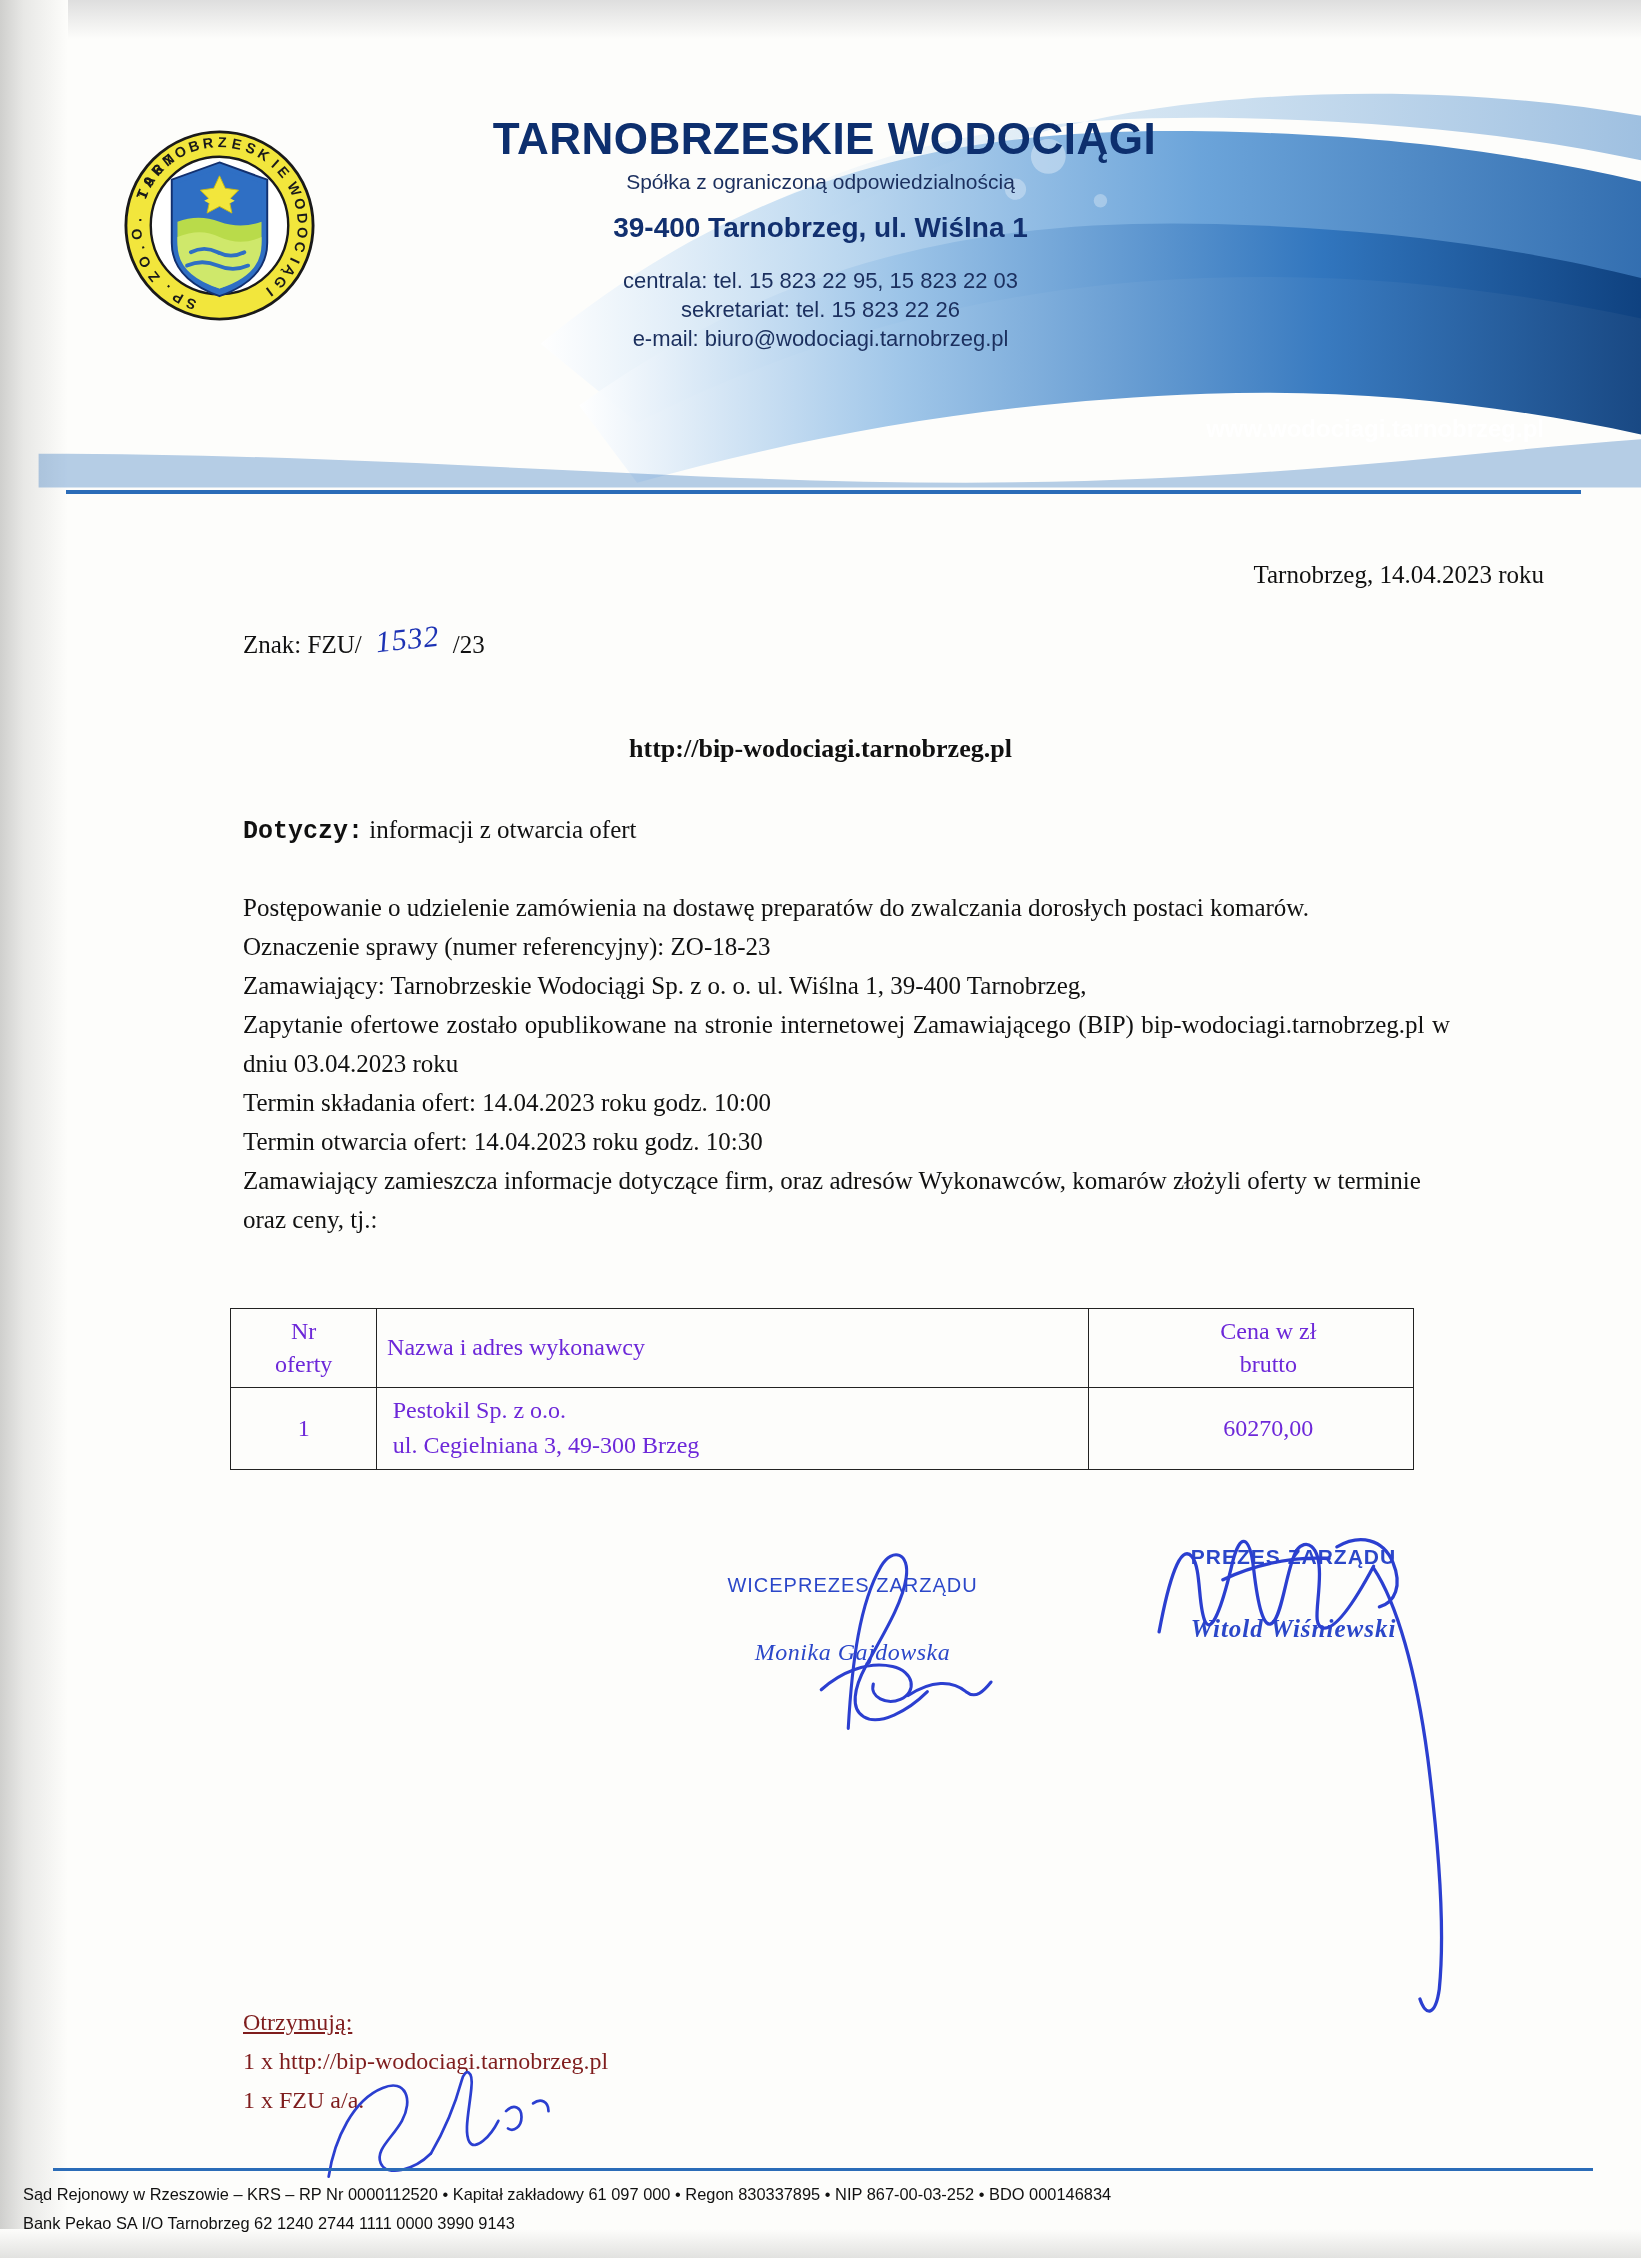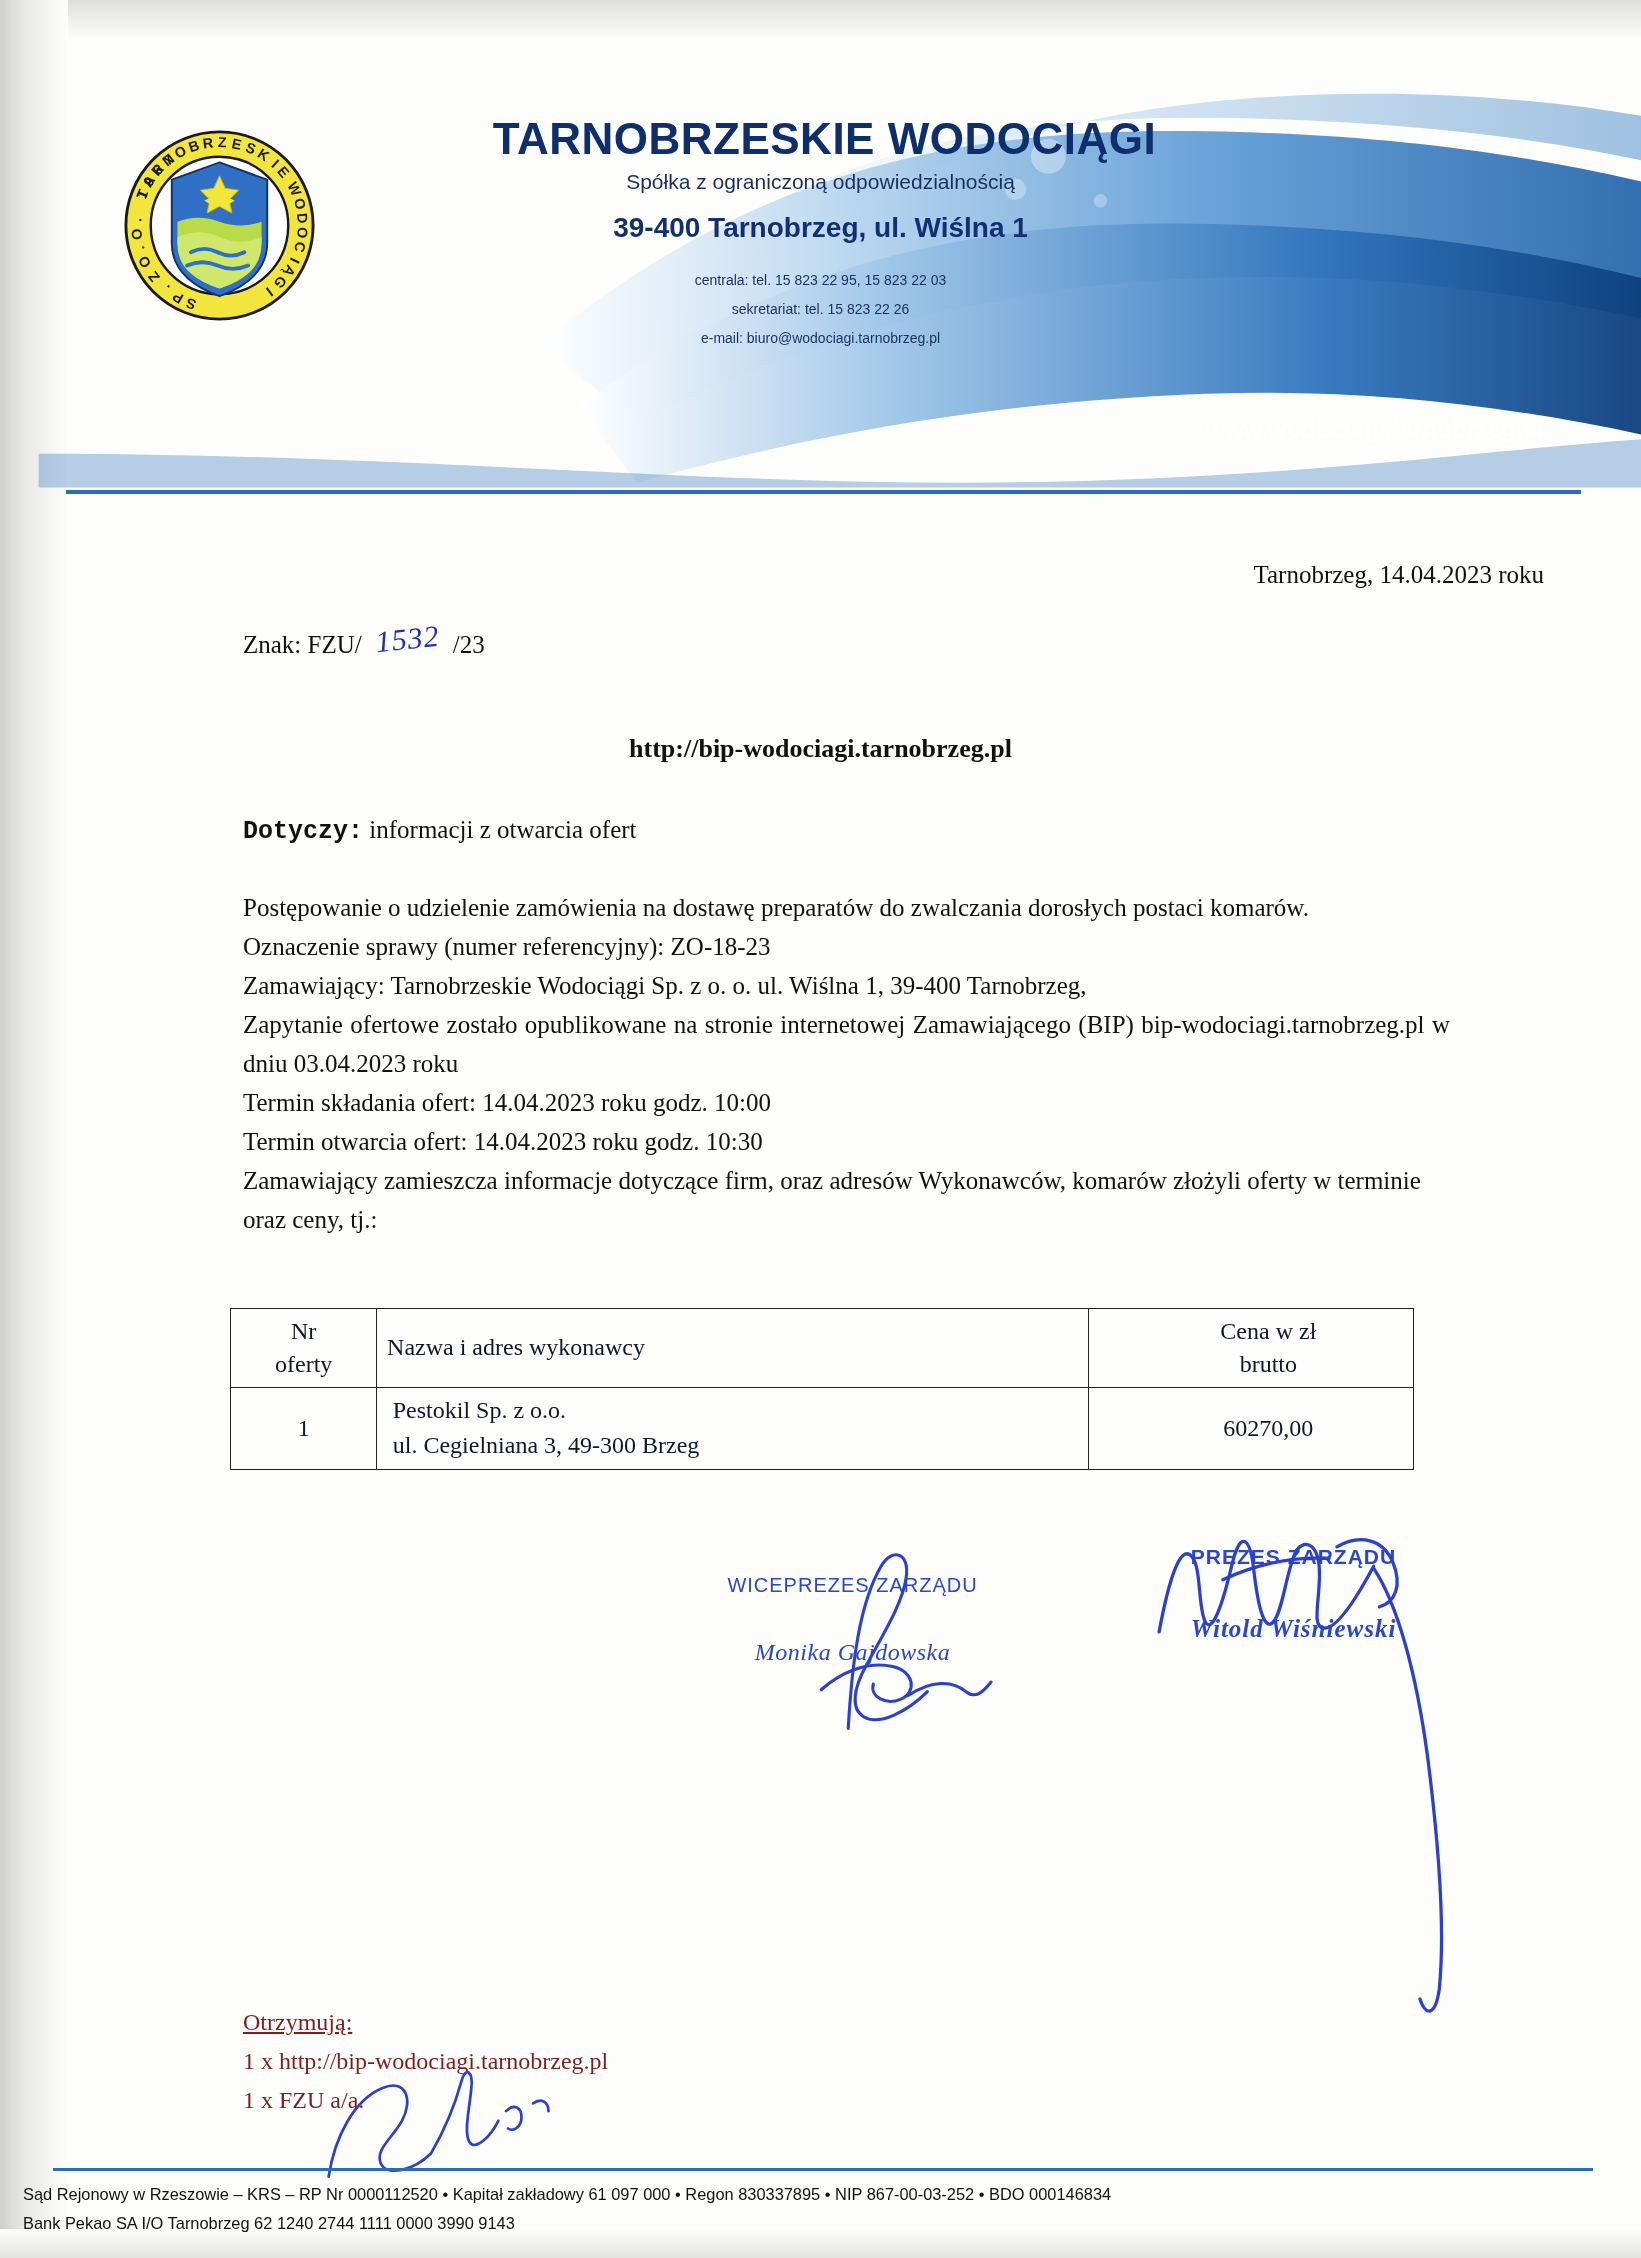--- a/index.html
+++ b/index.html
@@ -87,21 +87,21 @@
     font-weight: bold;
     font-size: 28px;
     color: #12306f;
   }
   .contact-lines {
     position: absolute;
     left: 0; right: 0;
     top: 266px;
     text-align: center;
     font-family: "Liberation Sans", sans-serif;
-    font-size: 14px;
+    font-size: 22px;
     line-height: 29px;
     color: #1b2f5e;
   }
   .website {
     position: absolute;
     right: 97px;
     top: 415px;
     font-family: "Liberation Sans", sans-serif;
     font-weight: bold;
     font-size: 24px;
@@ -174,21 +174,21 @@
   .para p.just { text-align: justify; text-align-last: left; }
 
   
   .offers-table {
     position: absolute;
     left: 230px;
     top: 1308px;
     width: 1184px;
     border-collapse: collapse;
     font-size: 24px;
-    color: #0f172a;
+    color: #6d28d9;
   }
   .offers-table td, .offers-table th {
     border: 1.4px solid #222;
     padding: 5.8px 9.7px;
     font-weight: normal;
   }
   .offers-table th.c-nr, .offers-table td.c-nr { width: 126px; text-align: center; }
   .offers-table th.c-name { text-align: left; }
   .offers-table th.c-price, .offers-table td.c-price { width: 270px; text-align: center; padding-left: 44px; }
   .offers-table td.c-name { text-align: left; line-height: 35px; padding-left: 15.4px; }

